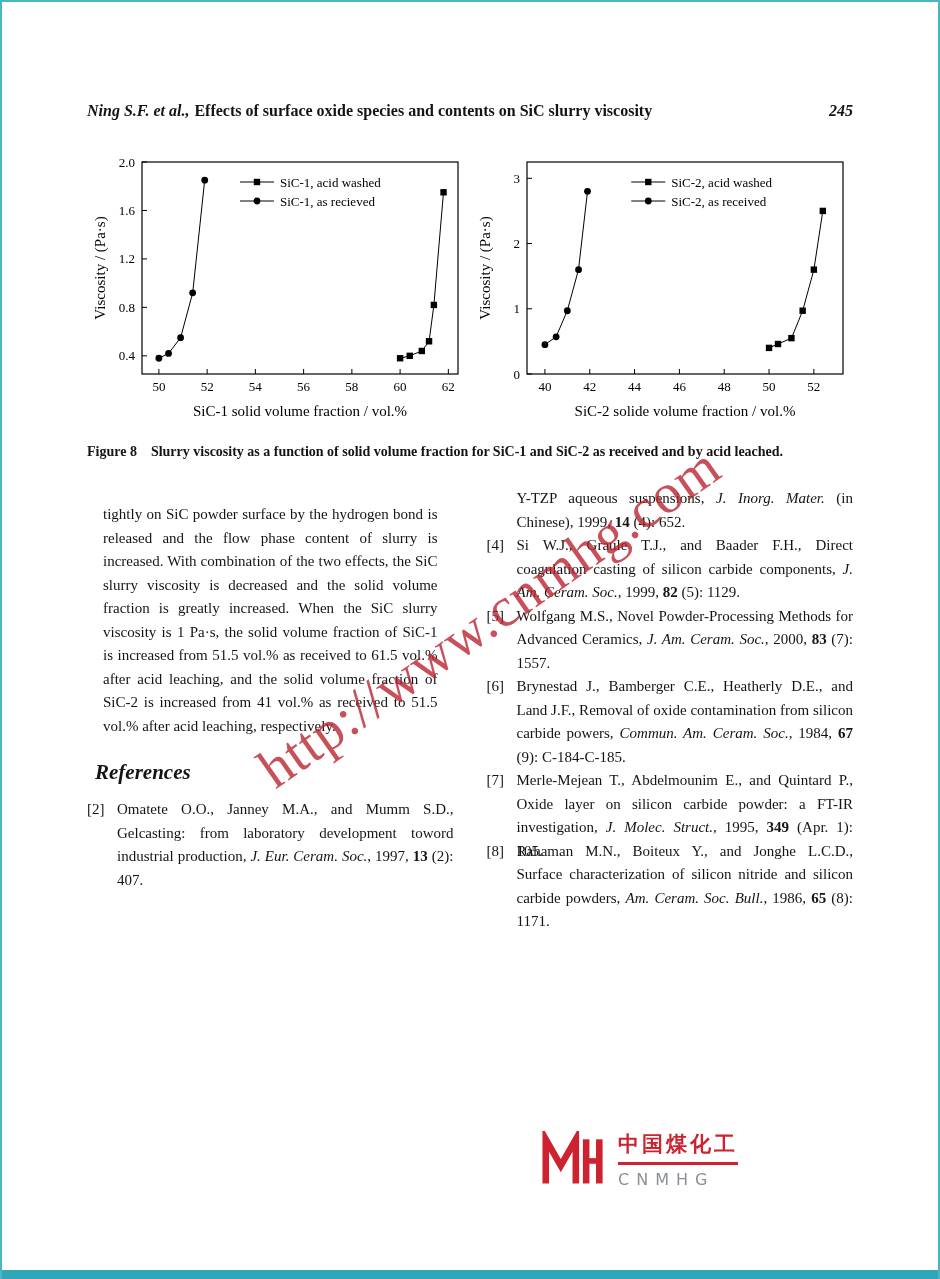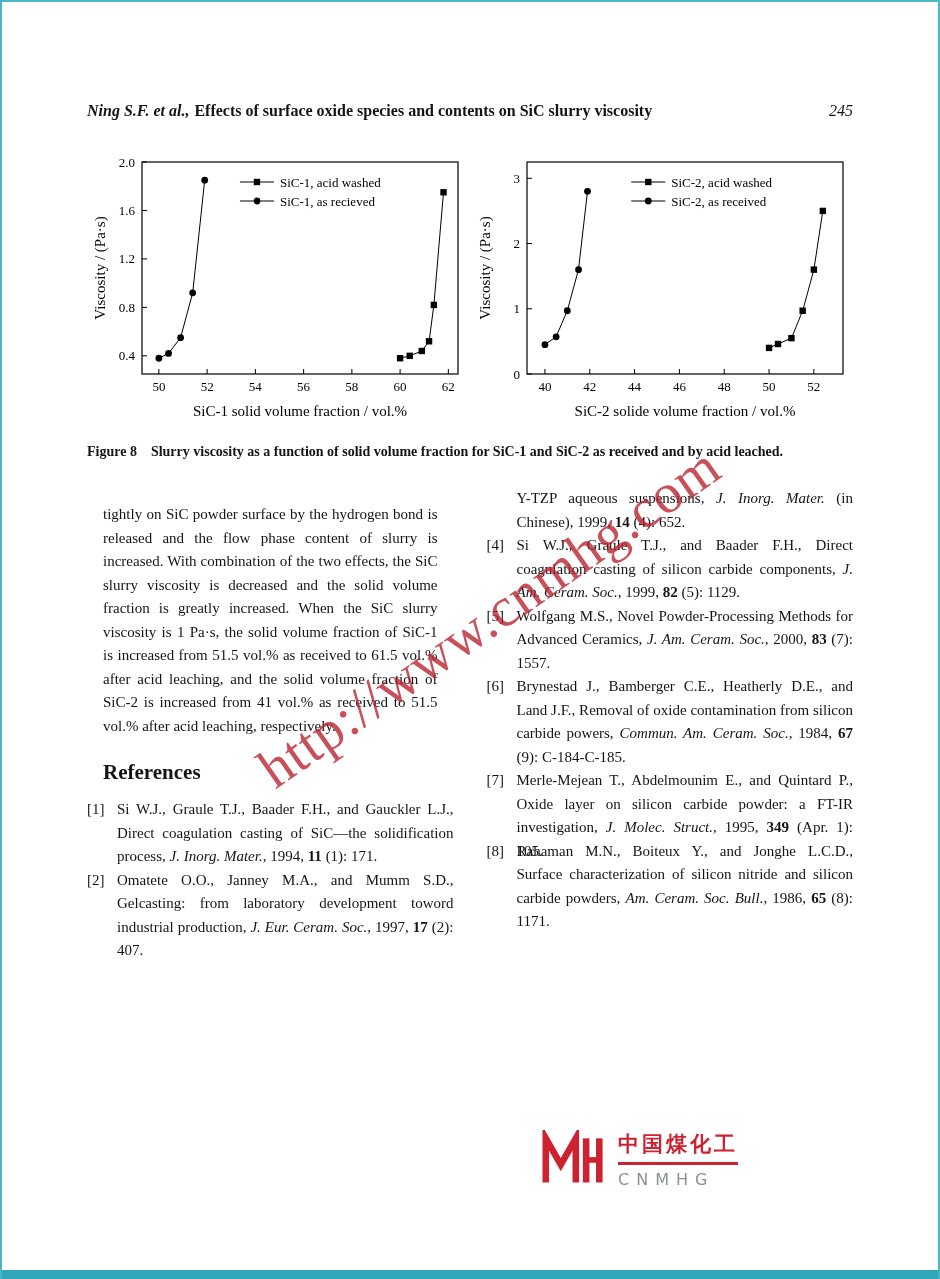--- a/index.html
+++ b/index.html
@@ -7,49 +7,49 @@
     position:relative;width:940px;height:1279px;margin:0 auto;background:#ffffff;
     overflow:hidden;box-sizing:border-box;color:#141414;
     font-family:"Liberation Serif",serif;
     border-left:2px solid var(--teal_border);
     border-right:2px solid var(--teal_border);
     border-top:2px solid var(--teal_border);
   }
   .header{display:flex;justify-content:space-between;align-items:center;margin:100px 85px 0;font-weight:bold;font-size:16px;}
   .hdr-authors{font-style:italic;}
   .hdr-title{margin-left:5px;}
-  .header-page{font-style:italic;font-weight:normal;}
+  .header-page{font-style:italic;font-weight:bold;}
 
   .charts-row{display:flex;justify-content:space-between;margin:34px 88px 0;}
   .chart{display:block;}
   .chart .tick{font-family:"Liberation Serif",serif;font-size:13px;fill:#000;}
   .chart .axis{font-family:"Liberation Serif",serif;font-size:15px;fill:#000;}
 
   .caption{margin:14px 85px 0;font-weight:bold;font-size:14px;line-height:23px;text-align:justify;}
   .cap-gap{display:inline-block;width:14px;}
 
   .columns{display:flex;gap:33px;margin:24px 85px 0;}
   .col{flex:1;min-width:0;}
   .body-par{margin:16px;font-size:15px;line-height:23.5px;text-align:justify;}
-  .refs-heading{font-size:21px;font-weight:bold;margin:22px 16px 13px;}
+  .refs-heading{font-size:21px;font-weight:bold;margin:22px 8px 13px;font-style:italic;}
   .ref{margin:0;font-size:15px;line-height:23.5px;text-align:justify;padding-left:30px;text-indent:-30px;}
   .ref .ref-num{display:inline-block;width:30px;text-indent:0;}
   .ref-overlap{margin-top:-23.5px;}
   .it{font-style:italic;}
   .bd{font-weight:bold;}
 
   .watermark{
     position:absolute;left:137px;top:579px;width:700px;height:72px;line-height:72px;
     text-align:center;font-size:56px;letter-spacing:1px;white-space:nowrap;
     color:var(--watermark_red);opacity:0.78;
     transform:rotate(-35deg);pointer-events:none;z-index:5;
     font-family:"Liberation Serif",serif;
   }
 
-  .footer-logo{position:absolute;left:540px;top:1128px;display:flex;gap:14px;z-index:2;}
+  .footer-logo{position:absolute;left:540px;top:1128px;display:flex;align-items:center;gap:14px;z-index:2;}
   .logo-text{display:flex;flex-direction:column;}
   .logo-cn{color:var(--accent_red);font-size:21px;letter-spacing:3px;font-weight:bold;font-family:"DejaVu Sans",sans-serif;}
   .logo-rule{height:3px;background:var(--accent_red);margin:4px 0 5px;}
   .logo-latin{color:var(--latin_gray);font-size:16px;letter-spacing:7px;font-family:"DejaVu Sans",sans-serif;}
 
   .bottom-band{position:absolute;left:0;right:0;bottom:0;height:9px;background:var(--teal_band);}
 </style>
 </head>
 <body>
 
@@ -159,22 +159,21 @@
       </svg>
   </div>
 
   <p class="caption"><b>Figure 8</b><span class="cap-gap"></span><span>Slurry viscosity as a function of solid volume fraction for SiC-1 and SiC-2 as received and by acid leached.</span></p>
 
   <div class="columns">
     <div class="col">
       <p class="body-par">tightly on SiC powder surface by the hydrogen bond is released and the flow phase content of slurry is increased. With combination of the two effects, the SiC slurry viscosity is decreased and the solid volume fraction is greatly increased. When the SiC slurry viscosity is 1 Pa·s, the solid volume fraction of SiC-1 is increased from 51.5 vol.% as received to 61.5 vol.% after acid leaching, and the solid volume fraction of SiC-2 is increased from 41 vol.% as received to 51.5 vol.% after acid leaching, respectively.</p>
       <h2 class="refs-heading">References</h2>
       <div id="refs-left">
-          <p class="ref"><span class="ref-num">[1]</span><span>Si W.J., Graule T.J., Baader F.H., and Gauckler L.J., Direct coagulation casting of SiC—the solidification process, </span><span class="it">J. Inorg. Mater.</span><span>, 1994, </span><span class="bd">11</span><span> (1): 171.</span></p>
-          <p class="ref"><span class="ref-num">[2]</span><span>Omatete O.O., Janney M.A., and Mumm S.D., Gelcasting: from laboratory development toword industrial production, </span><span class="it">J. Eur. Ceram. Soc.</span><span>, 1997, </span><span class="bd">17</span><span> (2): 407.</span></p>
+          <p class="ref"><span class="ref-num">[2]</span><span>Omatete O.O., Janney M.A., and Mumm S.D., Gelcasting: from laboratory development toword industrial production, </span><span class="it">J. Eur. Ceram. Soc.</span><span>, 1997, </span><span class="bd">13</span><span> (2): 407.</span></p>
         </div>
     </div>
     <div class="col">
       <div id="ref-cont">
           <p class="ref"><span class="ref-num"></span><span>Y-TZP aqueous suspensions, </span><span class="it">J. Inorg. Mater.</span><span> (in Chinese), 1999, </span><span class="bd">14</span><span> (4): 652.</span></p>
         </div>
       <div id="refs-right">
           <p class="ref"><span class="ref-num">[4]</span><span>Si W.J., Graule T.J., and Baader F.H., Direct coagulation casting of silicon carbide components, </span><span class="it">J. Am. Ceram. Soc.</span><span>, 1999, </span><span class="bd">82</span><span> (5): 1129.</span></p>
           <p class="ref"><span class="ref-num">[5]</span><span>Wolfgang M.S., Novel Powder-Processing Methods for Advanced Ceramics, </span><span class="it">J. Am. Ceram. Soc.</span><span>, 2000, </span><span class="bd">83</span><span> (7): 1557.</span></p>
           <p class="ref"><span class="ref-num">[6]</span><span>Brynestad J., Bamberger C.E., Heatherly D.E., and Land J.F., Removal of oxide contamination from silicon carbide powers, </span><span class="it">Commun. Am. Ceram. Soc.</span><span>, 1984, </span><span class="bd">67</span><span> (9): C-184-C-185.</span></p>

